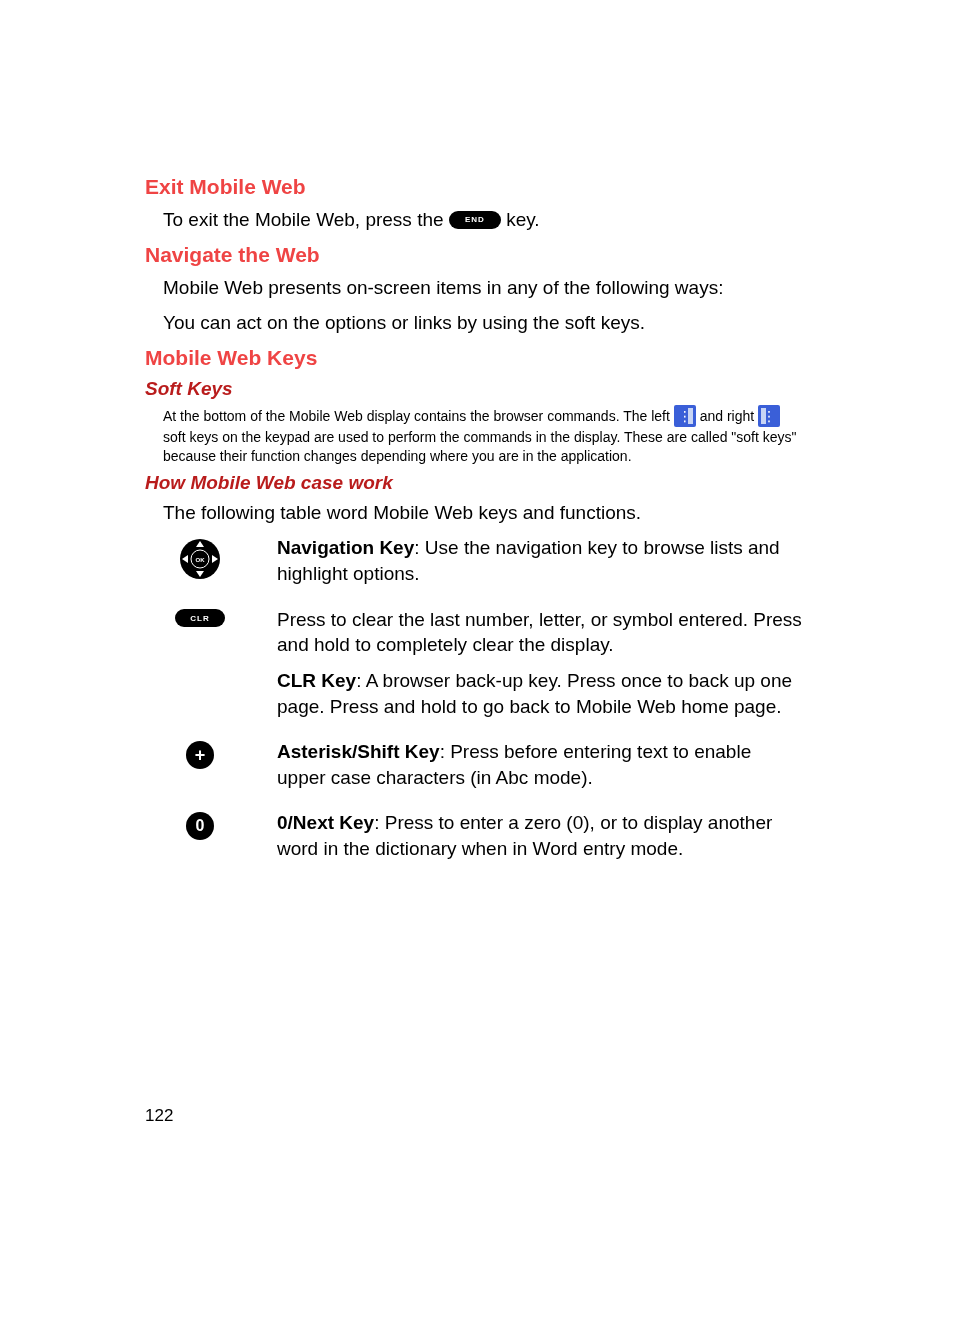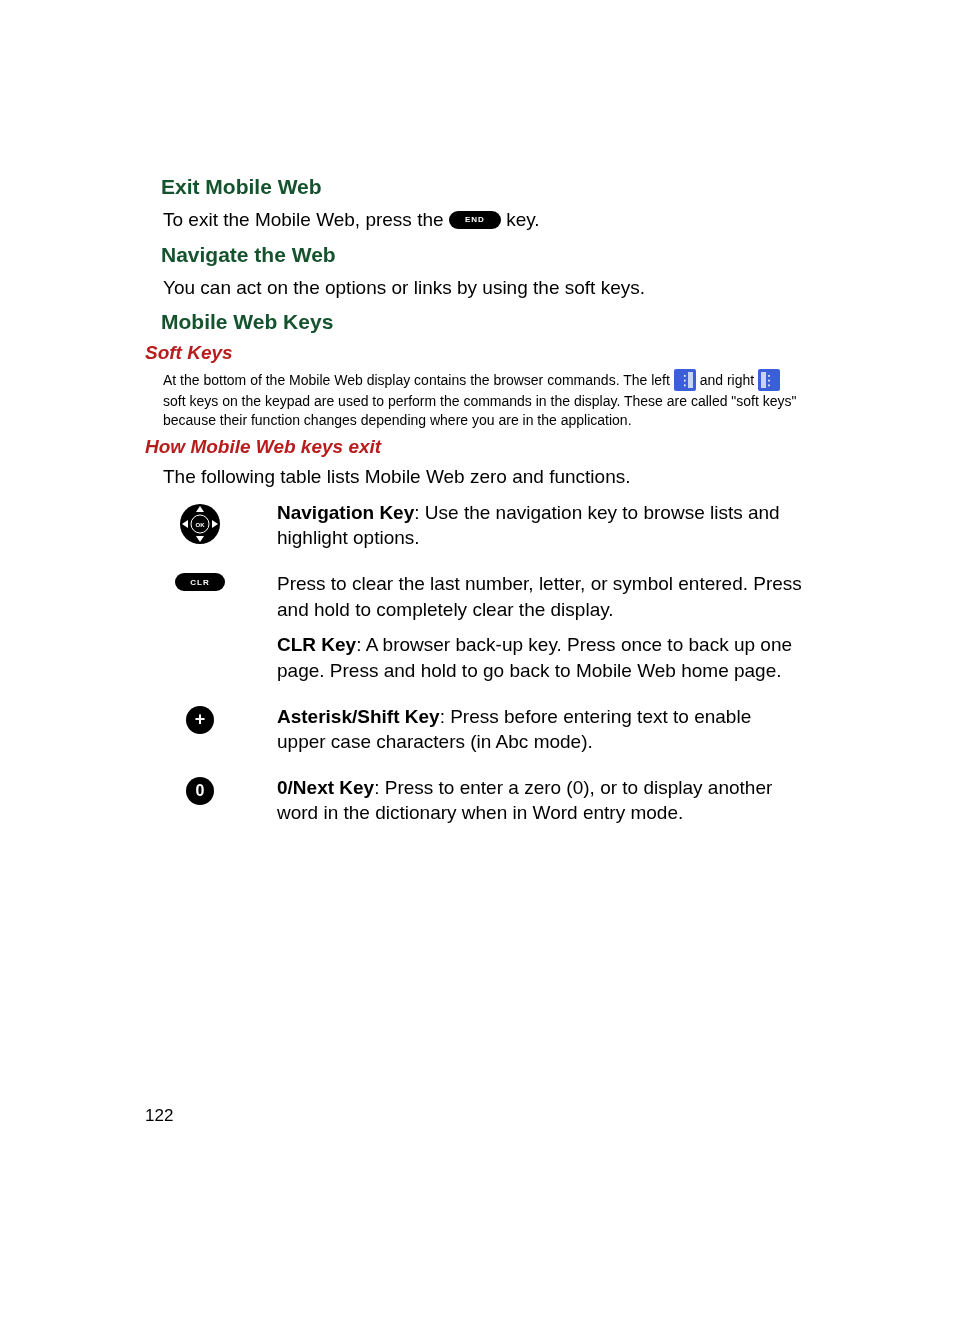--- a/index.html
+++ b/index.html
@@ -10,24 +10,24 @@
     color: #000;
   }
   .page {
     width: 954px;
     height: 1319px;
     position: relative;
     box-sizing: border-box;
     padding: 175px 150px 0 145px;
   }
   .h2 {
-    color: #14532d;
+    color: #ef4444;
     font-weight: 900;
     font-size: 21px;
-    margin: 0 0 8px 16px;
+    margin: 0 0 8px 0;
     font-family: Arial, Helvetica, sans-serif;
   }
   .h3 {
     color: #b91c1c;
     font-style: italic;
     font-weight: 900;
     font-size: 19px;
     margin: 6px 0 6px 0;
   }
   .body {
@@ -198,31 +198,32 @@
 <body>
 
 <div class="page">
 
   <div class="h2">Exit Mobile Web</div>
   <div class="body">
     <span>To exit the Mobile Web, press the </span><span class="icon-end"></span><span> key.</span>
   </div>
 
   <div class="h2">Navigate the Web</div>
+  <div class="body">Mobile Web presents on-screen items in any of the following ways:</div>
   <div class="body">You can act on the options or links by using the soft keys.</div>
 
   <div class="h2">Mobile Web Keys</div>
 
   <div class="h3">Soft Keys</div>
   <div class="softkeys">
     <span>At the bottom of the Mobile Web display contains the browser commands. The left </span><span class="icon-softkey left"></span><span> and right </span><span class="icon-softkey right"></span><span> soft keys on the keypad are used to perform the commands in the display. These are called "soft keys" because their function changes depending where you are in the application.</span>
   </div>
 
-  <div class="h3">How Mobile Web keys exit</div>
-  <div class="body">The following table lists Mobile Web zero and functions.</div>
+  <div class="h3">How Mobile Web case work</div>
+  <div class="body">The following table word Mobile Web keys and functions.</div>
 
   <div class="key-table">
 
     <div class="key-row">
       <div class="key-icon-col">
         <svg class="nav-key-svg" viewBox="0 0 44 44">
           <circle cx="22" cy="22" r="20" fill="#000"></circle>
           <circle cx="22" cy="22" r="9" fill="none" stroke="#fff" stroke-width="1"></circle>
           <text x="22" y="25" text-anchor="middle" fill="#fff" font-size="6" font-weight="bold">OK</text>
           <polygon points="22,4 18,10 26,10" fill="#fff"></polygon>

